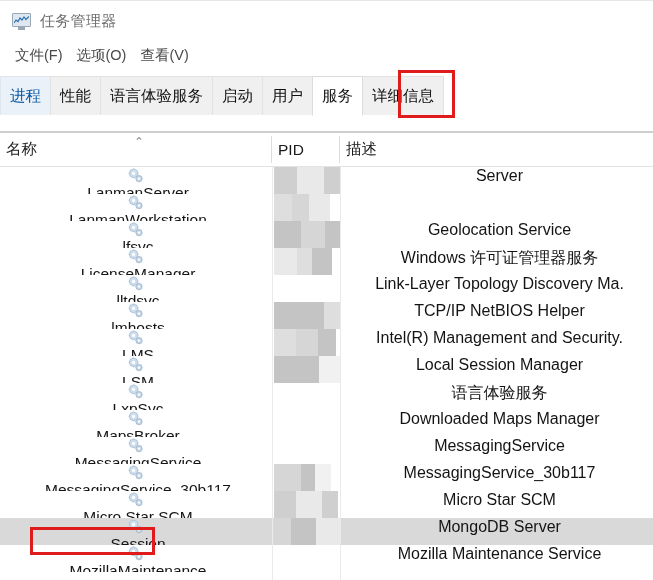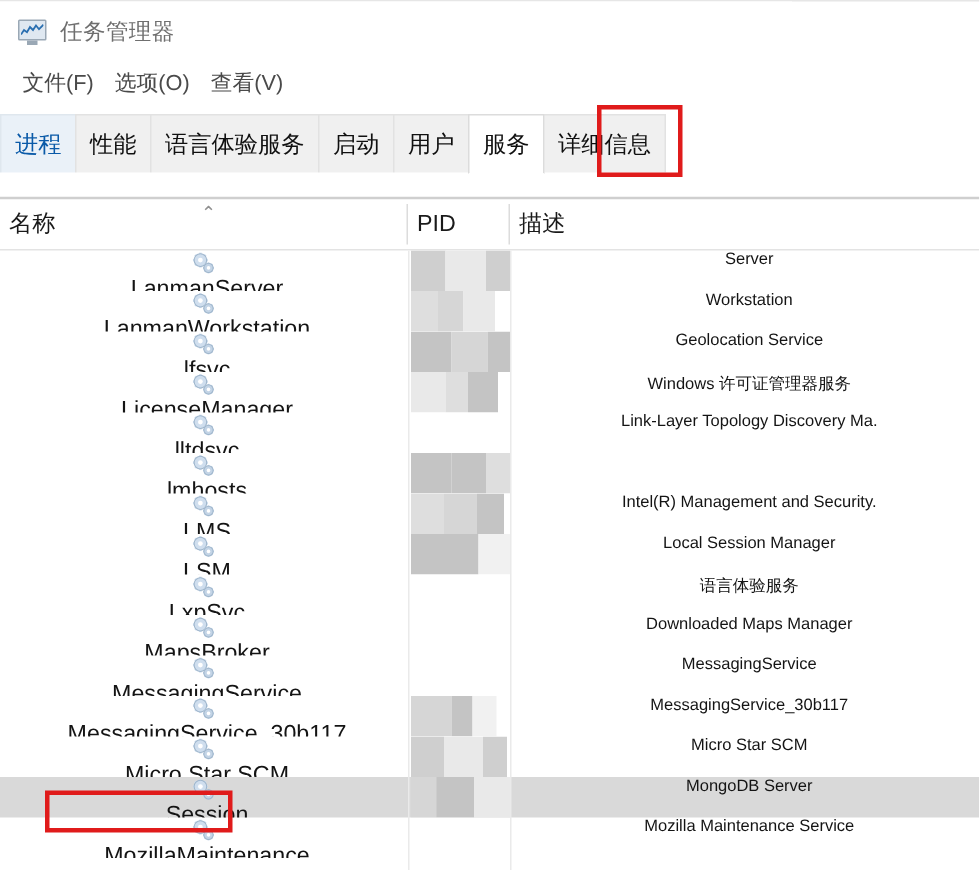--- a/index.html
+++ b/index.html
@@ -255,21 +255,21 @@
     padding-left: 4px;
   }
   .cell-pid {
     width: 68px;
     position: relative;
     padding-left: 6px;
   }
   .cell-desc {
     width: 313px;
     padding-left: 6px;
-    font-size: 11px;
+    font-size: 16px;
     color: #141414;
   }
   .svc-icon {
     width: 17px;
     height: 17px;
     flex: 0 0 auto;
     margin-right: 6px;
     position: relative;
   }
   .svc-name {
@@ -432,21 +432,20 @@
               </svg></span>
             <span class="svc-name">LanmanWorkstation</span>
           </div>
           <div class="cell cell-pid">
             <span class="mosaic">
               <span class="mblk" style="width: 18px; background: rgb(222, 222, 222);"></span>
               <span class="mblk" style="width: 17px; background: rgb(214, 214, 214);"></span>
               <span class="mblk" style="width: 21px; background: rgb(233, 233, 233);"></span>
             </span>
           </div>
-          <div class="cell cell-desc">Workstation</div>
         </div>
         <div class="row">
           <div class="cell cell-name">
             <span class="svc-icon"><svg viewBox="0 0 17 17" width="17" height="17">
                 <g>
                   <rect x="5.72" y="1.44" width="1.76" height="2.18" fill="#cfdeee" transform="rotate(0.0 6.6 6.4)"></rect>
                   <rect x="5.72" y="1.44" width="1.76" height="2.18" fill="#cfdeee" transform="rotate(45.0 6.6 6.4)"></rect>
                   <rect x="5.72" y="1.44" width="1.76" height="2.18" fill="#cfdeee" transform="rotate(90.0 6.6 6.4)"></rect>
                   <rect x="5.72" y="1.44" width="1.76" height="2.18" fill="#cfdeee" transform="rotate(135.0 6.6 6.4)"></rect>
                   <rect x="5.72" y="1.44" width="1.76" height="2.18" fill="#cfdeee" transform="rotate(180.0 6.6 6.4)"></rect>
@@ -582,20 +581,21 @@
               </svg></span>
             <span class="svc-name">lmhosts</span>
           </div>
           <div class="cell cell-pid">
             <span class="mosaic">
               <span class="mblk" style="width: 27px; background: rgb(196, 196, 196);"></span>
               <span class="mblk" style="width: 23px; background: rgb(196, 196, 196);"></span>
               <span class="mblk" style="width: 16px; background: rgb(222, 222, 222);"></span>
             </span>
           </div>
+          <div class="cell cell-desc">TCP/IP NetBIOS Helper</div>
         </div>
         <div class="row">
           <div class="cell cell-name">
             <span class="svc-icon"><svg viewBox="0 0 17 17" width="17" height="17">
                 <g>
                   <rect x="5.72" y="1.44" width="1.76" height="2.18" fill="#cfdeee" transform="rotate(0.0 6.6 6.4)"></rect>
                   <rect x="5.72" y="1.44" width="1.76" height="2.18" fill="#cfdeee" transform="rotate(45.0 6.6 6.4)"></rect>
                   <rect x="5.72" y="1.44" width="1.76" height="2.18" fill="#cfdeee" transform="rotate(90.0 6.6 6.4)"></rect>
                   <rect x="5.72" y="1.44" width="1.76" height="2.18" fill="#cfdeee" transform="rotate(135.0 6.6 6.4)"></rect>
                   <rect x="5.72" y="1.44" width="1.76" height="2.18" fill="#cfdeee" transform="rotate(180.0 6.6 6.4)"></rect>

